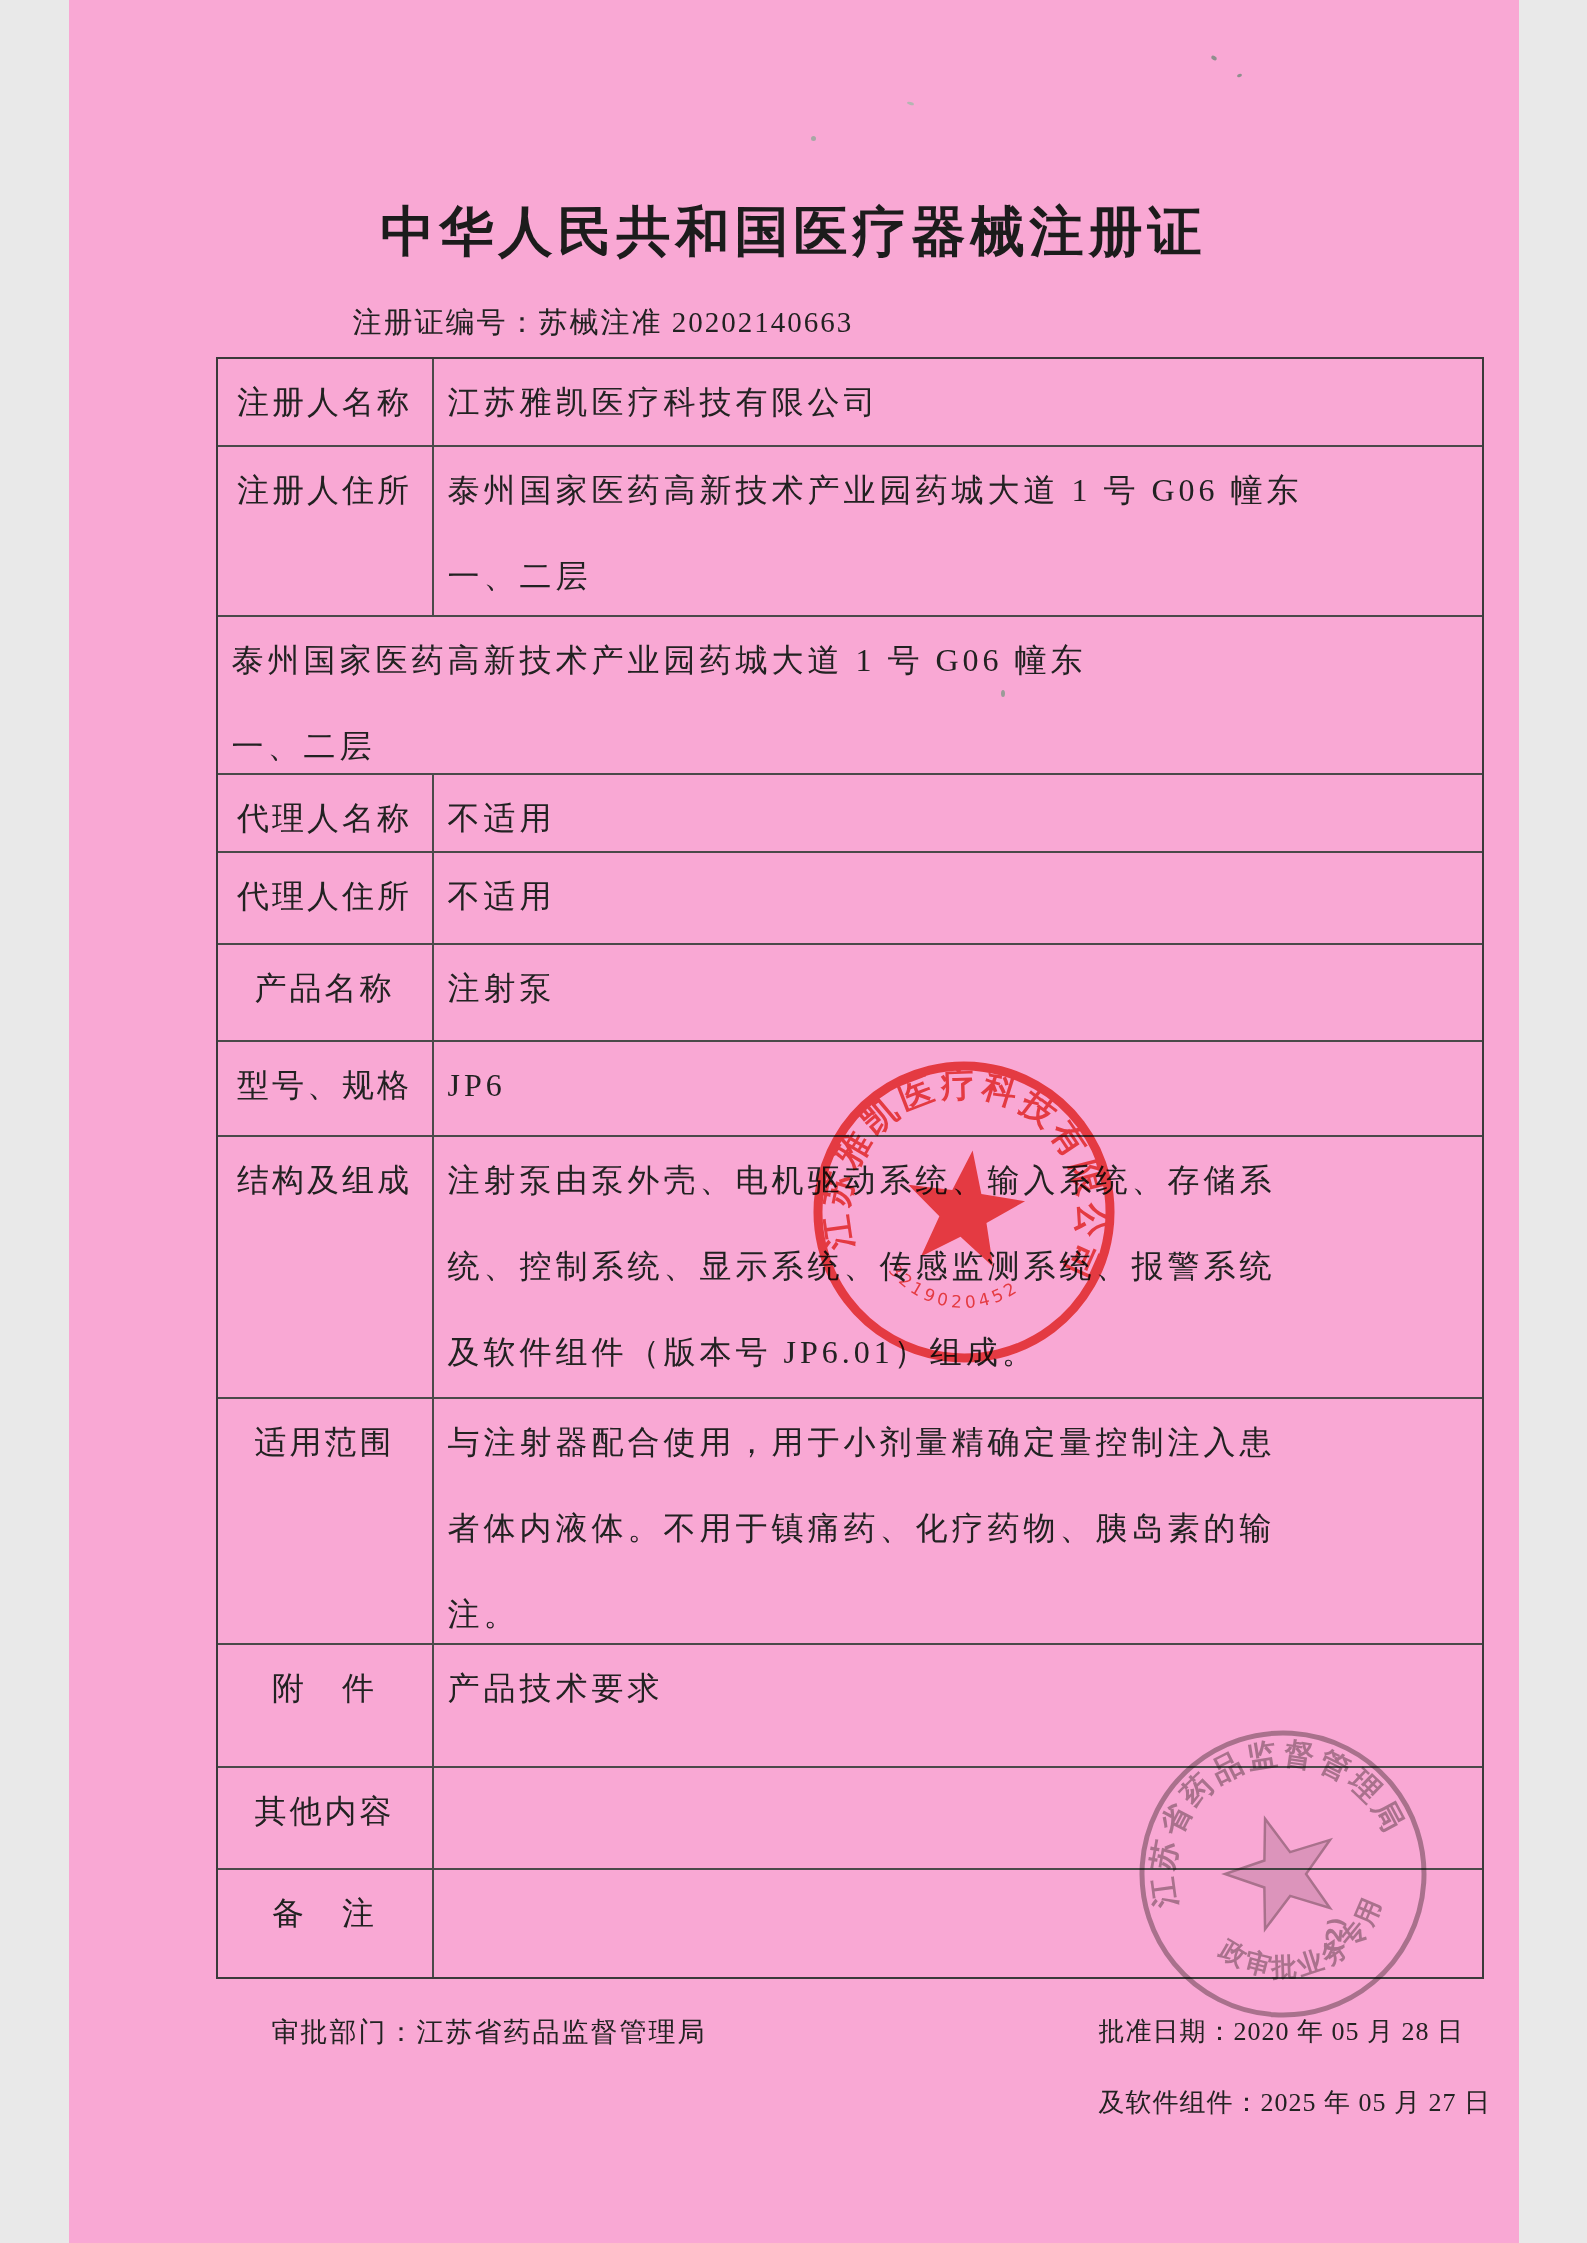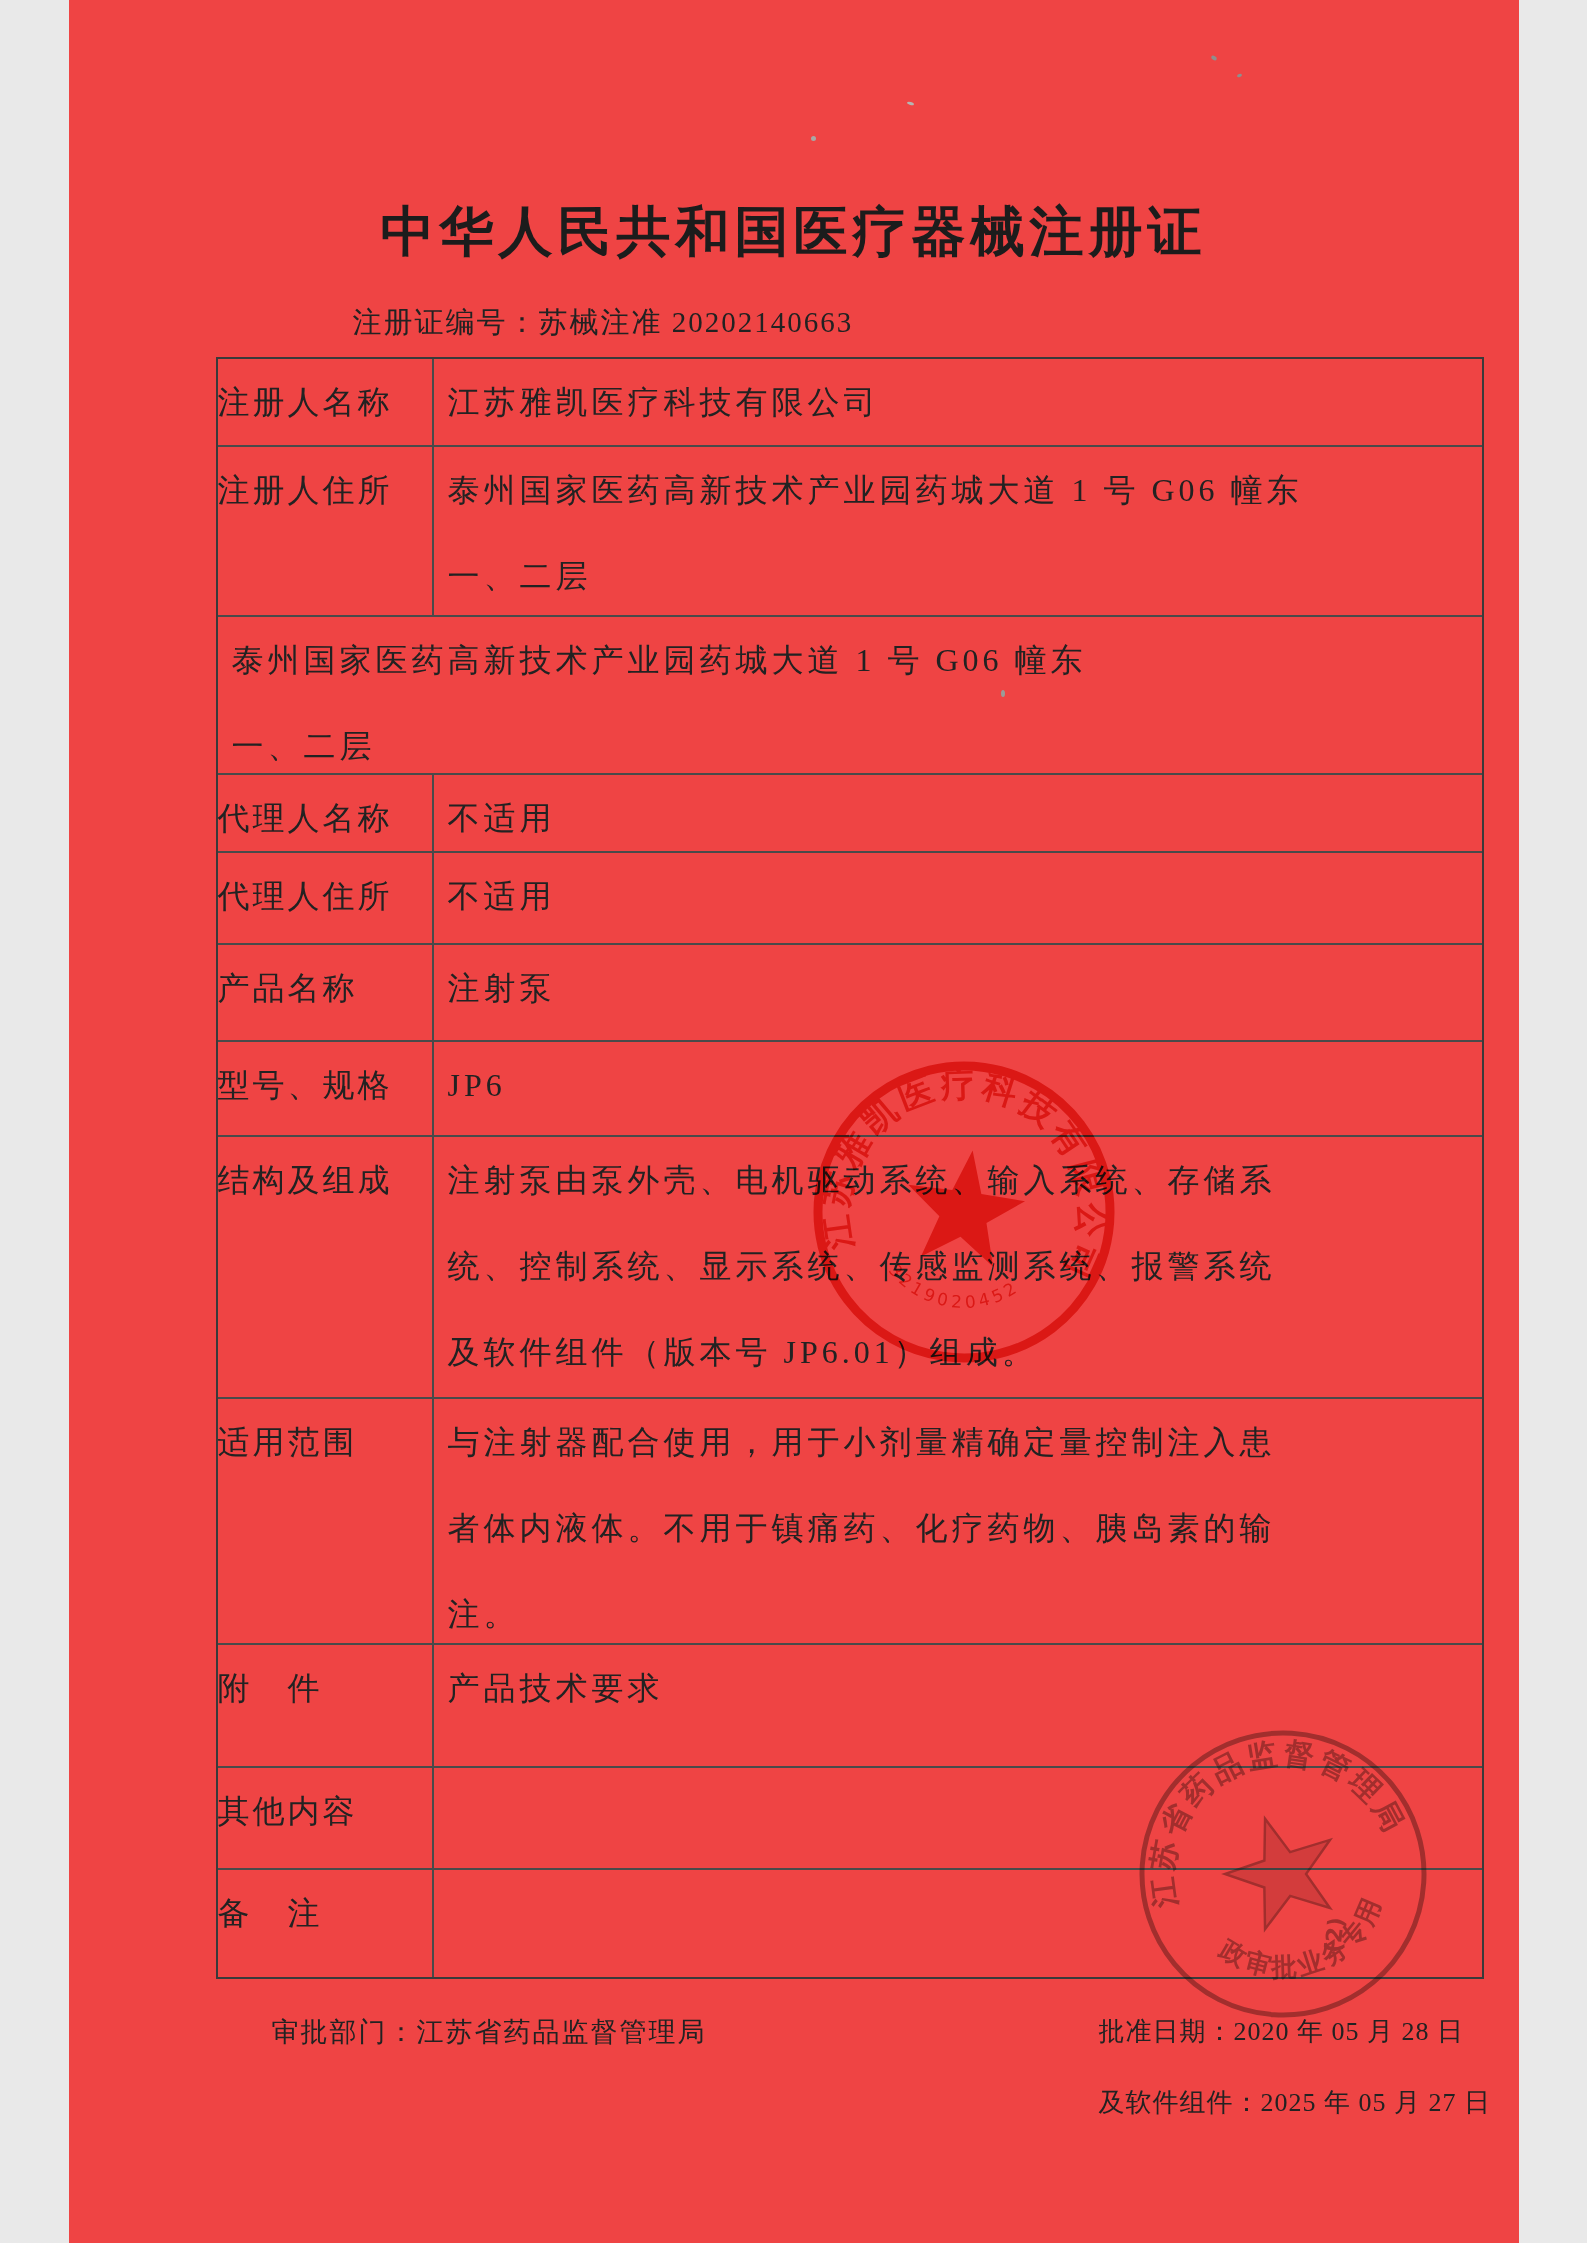--- a/index.html
+++ b/index.html
@@ -1,37 +1,37 @@
 <!DOCTYPE html>
 <html><head>
 <meta charset="utf-8">
 <style>
   html,body{margin:0;padding:0;background:#e9e9e9;}
   .page{
     position:relative;width:1450px;height:2243px;margin:0 auto;
-    background:#ef4444;overflow:hidden;
+    background:#f9a8d4;overflow:hidden;
     font-family:"Liberation Serif", serif;color:#2a2a2a;
   }
   .title{
     position:absolute;top:196px;left:0;width:100%;text-align:center;
     font-size:54px;font-weight:700;letter-spacing:5px;color:#1c1c1c;
   }
   .regline{
     position:absolute;top:303px;left:284px;font-size:29px;letter-spacing:2px;color:#222;
   }
   .cert-table{
     position:absolute;left:147px;top:357px;width:1268px;
     border:2px solid #3a3a3a;box-sizing:border-box;
     display:flex;flex-direction:column;
   }
   .row{display:flex;border-bottom:2px solid #4a4a4a;box-sizing:border-box;}
   .row:last-child{border-bottom:none;}
   .cell{font-size:32px;line-height:86px;letter-spacing:3px;color:#222;}
   .cell.label{
-    width:216px;flex:0 0 216px;text-align:left;
+    width:216px;flex:0 0 216px;text-align:center;
     border-right:2px solid #4a4a4a;box-sizing:border-box;white-space:nowrap;
   }
   .cell.value{
     flex:1;padding-left:14px;padding-right:8px;
     white-space:pre-line;letter-spacing:4px;
   }
   .r0{height:88px}.r1{height:170px}.r2{height:158px}.r3{height:78px}
   .r4{height:92px}.r5{height:97px}.r6{height:95px}.r7{height:262px}
   .r8{height:246px}.r9{height:123px}.r10{height:102px}.r11{height:107px}
   .footer-left{position:absolute;left:203px;top:2014px;font-size:27px;letter-spacing:2px;color:#222;}

